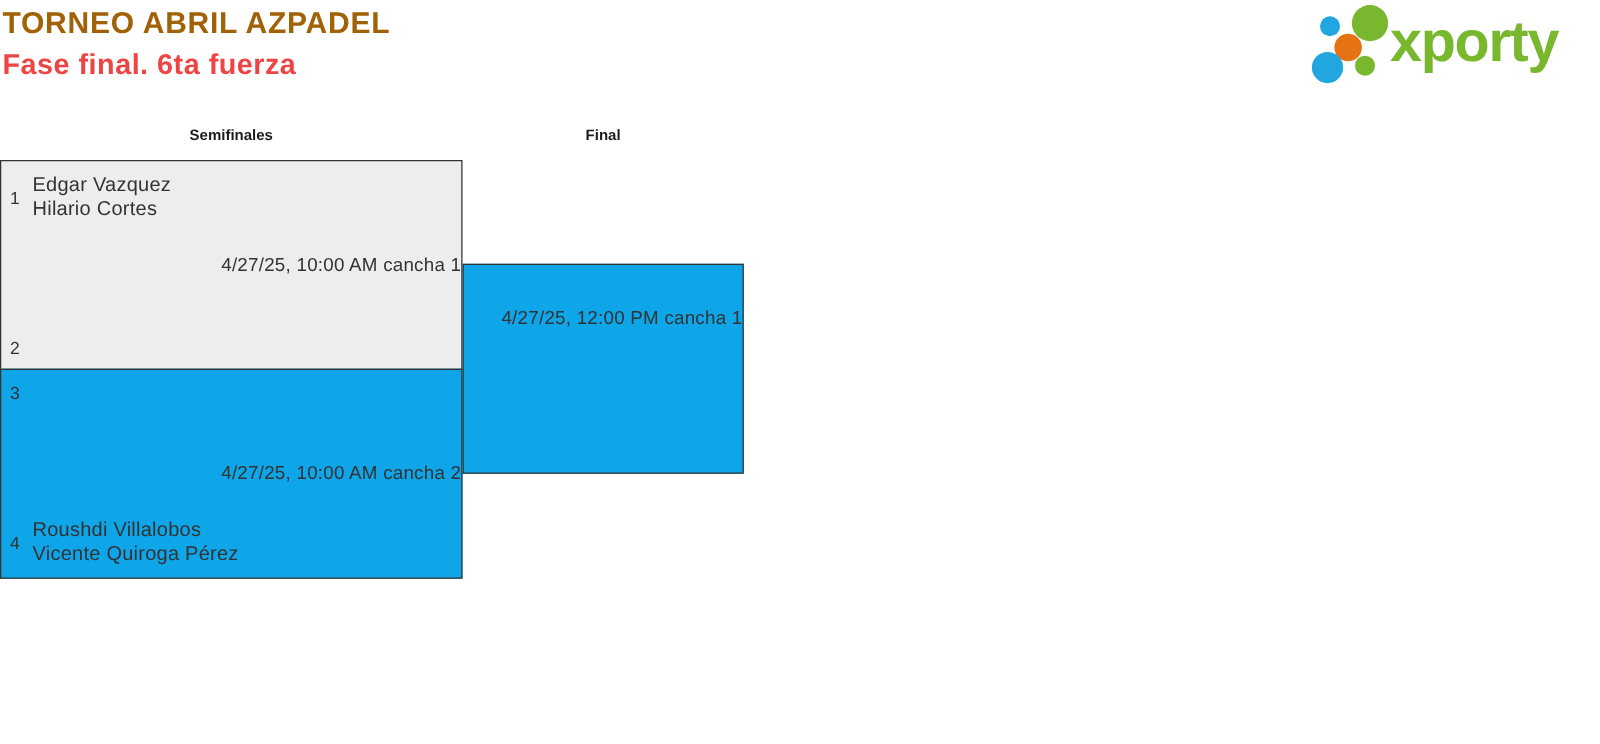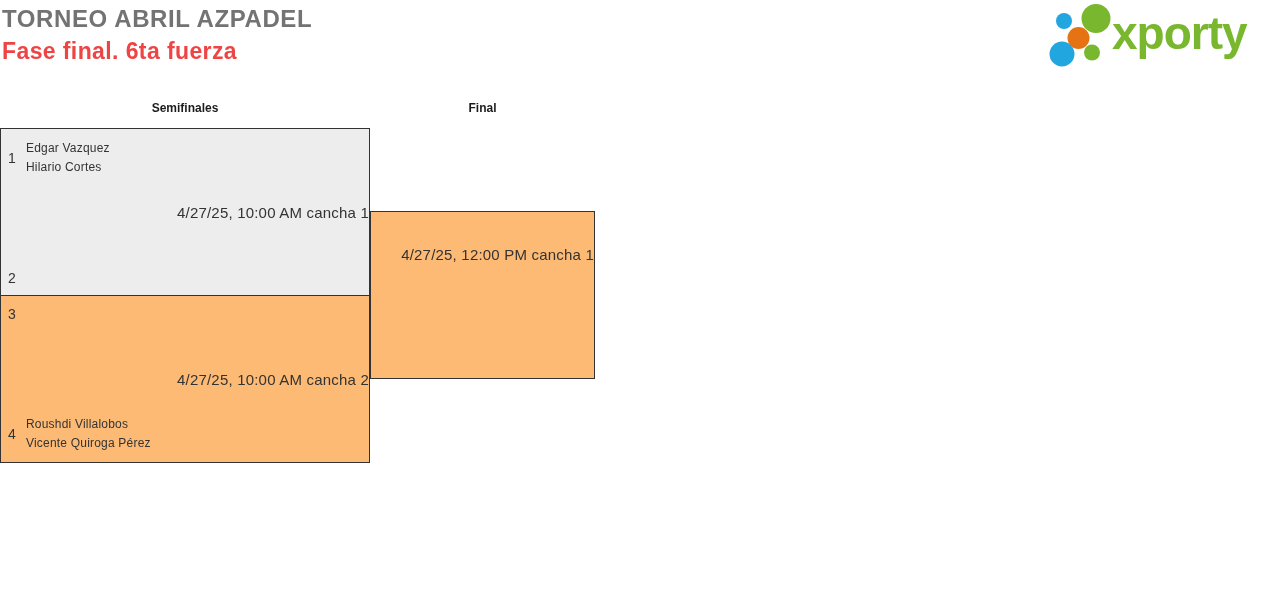--- a/index.html
+++ b/index.html
@@ -10,21 +10,21 @@
     background: #ffffff;
     overflow: hidden;
     font-family: "Liberation Sans", sans-serif;
     color: #333333;
   }
 
   
   .title-block { position: absolute; left: 2px; top: 2px; }
   .page-title {
     font-size: 24px; font-weight: bold; letter-spacing: 0.6px;
-    line-height: 33px; color: #737373; white-space: nowrap;
+    line-height: 33px; color: #a16207; white-space: nowrap;
   }
   .page-subtitle {
     font-size: 23px; font-weight: bold; letter-spacing: 0.4px;
     line-height: 33px; color: #ef4444; white-space: nowrap;
   }
 
   
   .logo { position: absolute; left: 1046px; top: 0; width: 234px; height: 75px; cursor: pointer; }
   .logo-dots { position: absolute; left: 0; top: 0; }
   .logo-text {
@@ -37,36 +37,36 @@
   .round-header {
     position: absolute; top: 97px; height: 22px;
     font-size: 12px; font-weight: bold; color: #1c1c1c;
     text-align: center; line-height: 22px;
   }
   .round-header.semis { left: 0; width: 370px; }
   .round-header.final { left: 370px; width: 225px; }
 
   .match-box {
     position: absolute; box-sizing: border-box;
-    border: 1px solid #333333; background: #fdba74;
+    border: 1px solid #333333; background: #0ea5e9;
   }
   .match-box.highlighted { background: #ededed; }
   .match-1 { left: 0; top: 128px; width: 370px; height: 168px; }
   .match-2 { left: 0; top: 295px; width: 370px; height: 168px; }
   .match-final { left: 370px; top: 211px; width: 225px; height: 168px; }
 
   .team { position: absolute; left: 4px; right: 6px; display: flex; align-items: center; }
   .team.top { top: 10px; }
   .team.bottom { bottom: 9px; }
   .seed {
     flex: none; width: 14px; text-align: center;
     font-size: 14px; color: #333333;
   }
   .players { margin-left: 7px; display: flex; flex-direction: column; }
-  .player { font-size: 12px; line-height: 19px; letter-spacing: 0.2px; color: #333333; white-space: nowrap; }
+  .player { font-size: 16px; line-height: 19px; letter-spacing: 0.2px; color: #333333; white-space: nowrap; }
 
   .schedule {
     position: absolute; left: 0; right: 0; top: 50%;
     transform: translateY(-50%);
     text-align: right; font-size: 15px; letter-spacing: 0.2px; color: #333333;
   }
   .schedule.final-slot { top: 34px; transform: none; }
 </style>
 </head>
 <body>

